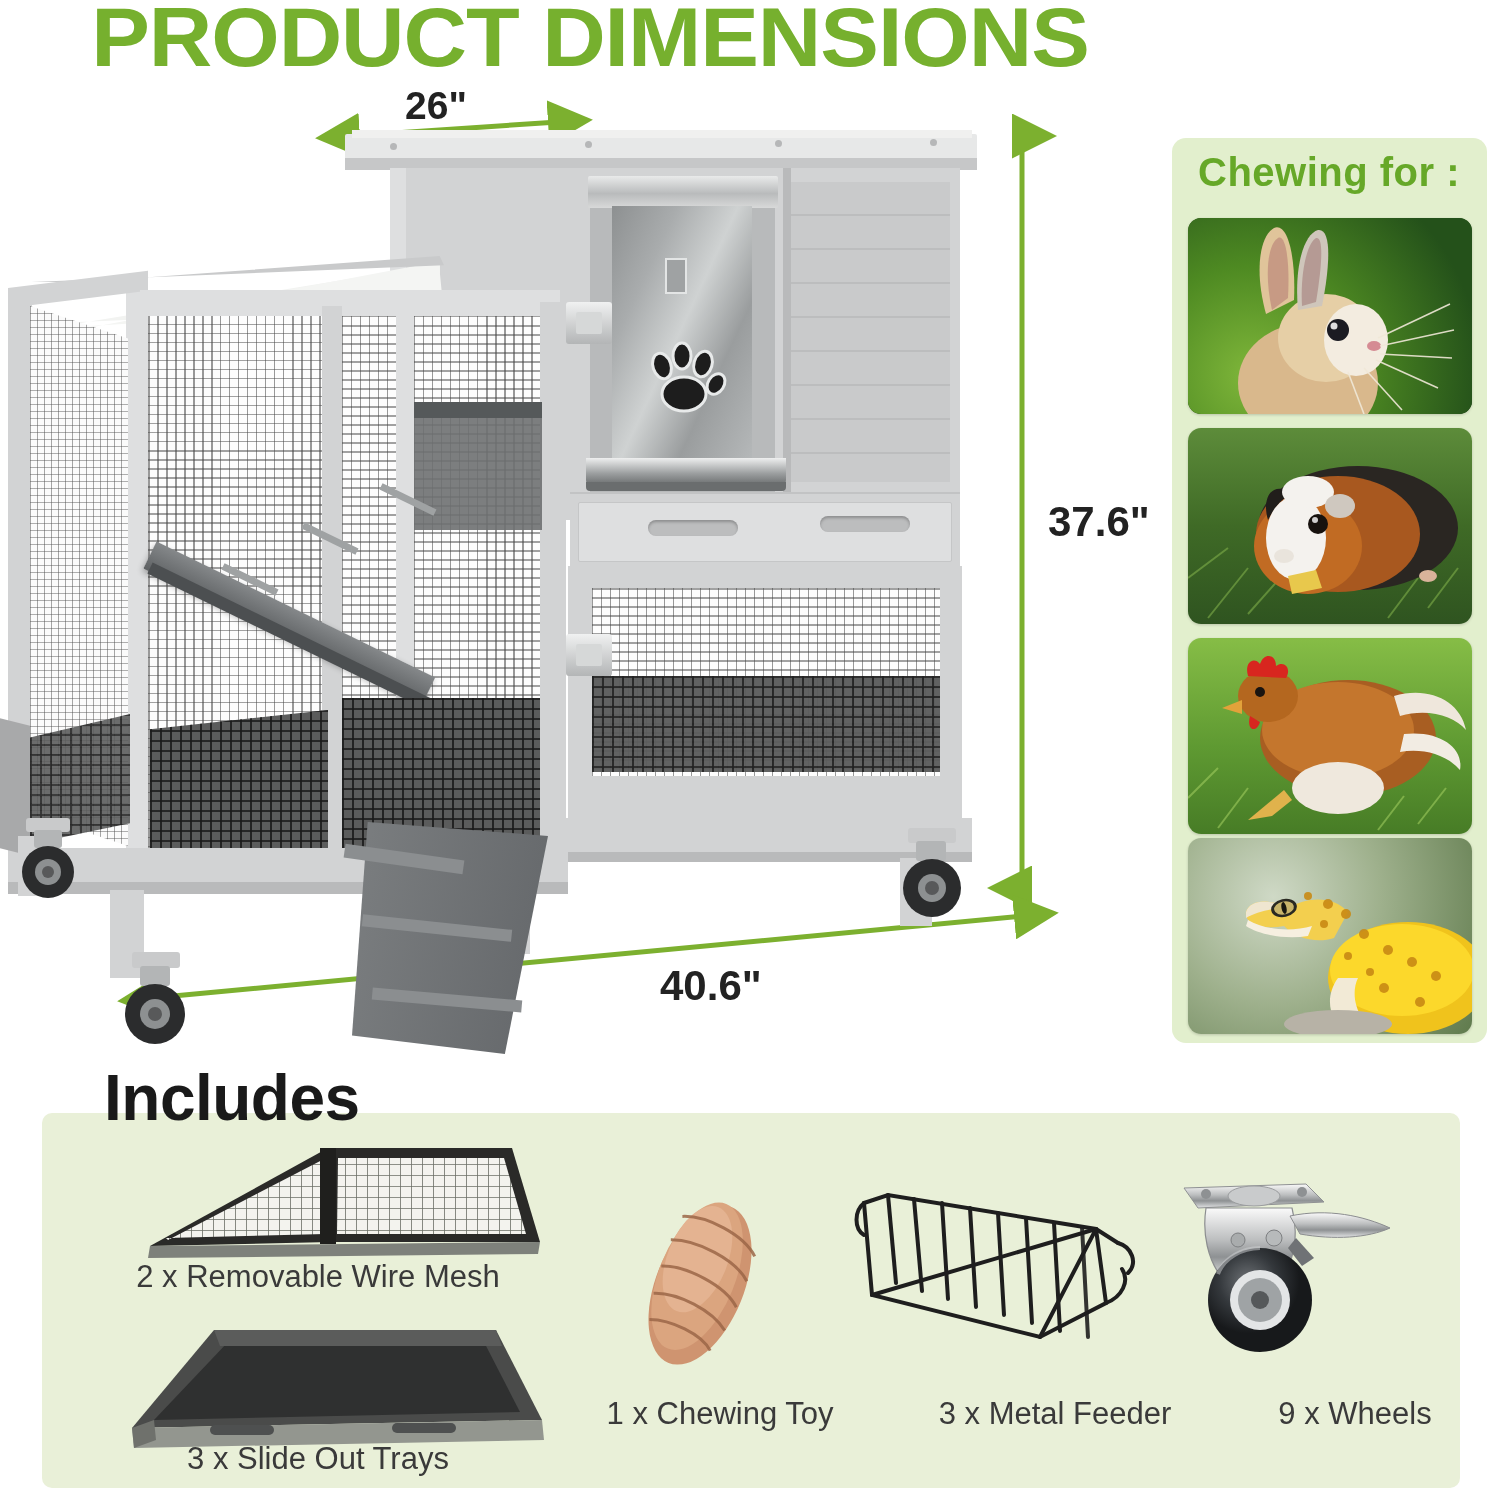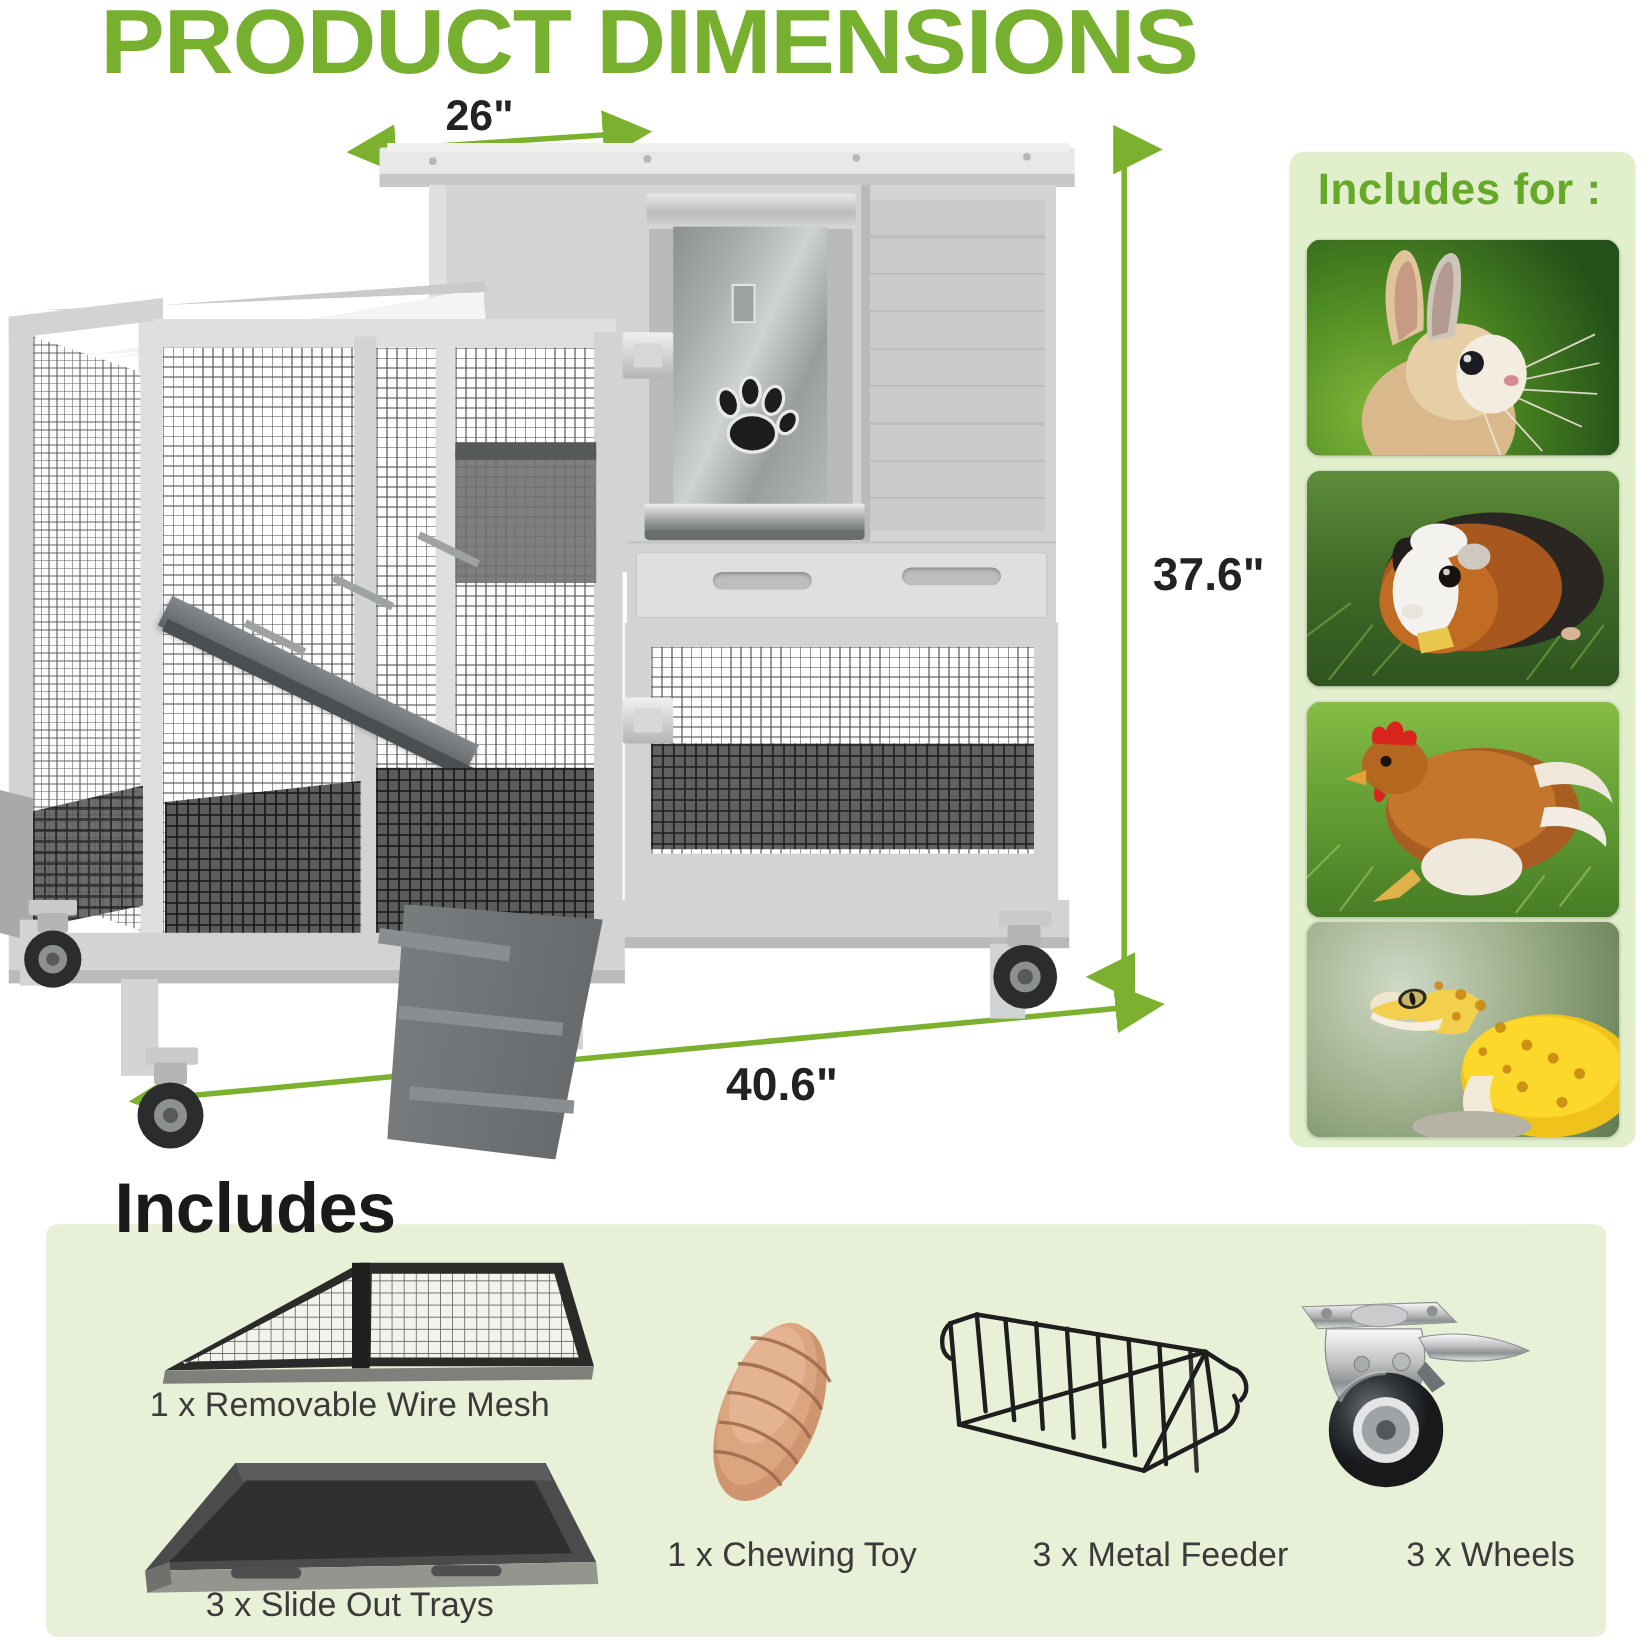--- a/index.html
+++ b/index.html
@@ -308,21 +308,21 @@
   <div style="position:absolute;left:352px;top:712px;width:196px;height:232px;
               background:linear-gradient(100deg,#7b7e80,#64676a);
               clip-path: polygon(8% 0, 100% 6%, 78% 100%, 0 92%);
               box-shadow:0 4px 10px rgba(0,0,0,.25);"></div>
   <div style="position:absolute;left:344px;top:742px;width:120px;height:14px;background:#8b8e90;transform:rotate(8deg);"></div>
   <div style="position:absolute;left:362px;top:812px;width:150px;height:12px;background:#8b8e90;transform:rotate(6deg);"></div>
   <div style="position:absolute;left:372px;top:884px;width:150px;height:12px;background:#8b8e90;transform:rotate(5deg);"></div>
 </div>
 
 <div id="suitable-panel"></div>
-<div id="suitable-title">Includes for :</div>
+<div id="suitable-title">Chewing for :</div>
 
 <div class="animal-card" id="animal-rabbit">
   <div class="photo-inner" style="background:
       radial-gradient(circle at 22% 80%, #7fb63a 0%, #4e8a22 40%, #24511a 85%),
       linear-gradient(180deg,#2c5a1e,#16350f);"></div>
   <svg viewBox="0 0 284 196" style="position:absolute;inset:0;width:100%;height:100%;">
     <ellipse cx="120" cy="165" rx="70" ry="60" fill="#d9b88c"></ellipse>
     <ellipse cx="138" cy="120" rx="48" ry="44" fill="#e6cfa6"></ellipse>
     <ellipse cx="168" cy="122" rx="32" ry="36" fill="#f3ece0"></ellipse>
     <path d="M78 96 C66 52 72 18 86 10 C100 4 108 40 106 82 Z" fill="#e0c49a"></path>
@@ -435,21 +435,21 @@
     </pattern>
   </defs>
   <polygon points="58,104 236,6 240,6 238,100" fill="#2a2a28"></polygon>
   <polygon points="240,6 420,6 448,100 238,100" fill="#2a2a28"></polygon>
   <polygon points="76,98 234,16 233,92 74,96" fill="url(#wm)"></polygon>
   <polygon points="246,16 412,16 434,92 245,92" fill="url(#wm)"></polygon>
   <polygon points="58,104 448,100 446,112 56,116" fill="#7e817b"></polygon>
   <rect x="228" y="6" width="16" height="96" fill="#1f1f1d"></rect>
 </svg>
 
-<div class="inc-caption" id="cap-mesh">1 x Removable Wire Mesh</div>
+<div class="inc-caption" id="cap-mesh">2 x Removable Wire Mesh</div>
 
 <svg class="inc-figure" style="left:92px; top:1300px;" width="456" height="150" viewBox="0 0 456 150">
   <polygon points="40,128 122,30 404,30 450,120" fill="#4a4b4a"></polygon>
   <polygon points="62,120 136,42 392,42 428,112" fill="#2f3030"></polygon>
   <polygon points="122,30 404,30 410,46 128,46" fill="#5b5c5b"></polygon>
   <polygon points="40,128 450,120 452,140 42,148" fill="#93968f"></polygon>
   <polygon points="40,128 62,120 64,140 42,148" fill="#6f716c"></polygon>
   <rect x="118" y="125" width="64" height="10" rx="5" fill="#4e5050"></rect>
   <rect x="300" y="123" width="64" height="10" rx="5" fill="#4e5050"></rect>
 </svg>
@@ -522,13 +522,13 @@
   <path d="M112 34 C150 26 186 34 212 46 C190 56 156 58 122 52 Z" fill="url(#chrome)" stroke="#8b8d8f"></path>
   <path d="M118 56 L136 76 L124 84 L110 66 Z" fill="#6f7275"></path>
 
   <circle cx="82" cy="118" r="52" fill="url(#tire)"></circle>
   <circle cx="82" cy="118" r="30" fill="#e3e5e6"></circle>
   <circle cx="82" cy="118" r="22" fill="#9fa3a5"></circle>
   <circle cx="82" cy="118" r="9" fill="#55585a"></circle>
   <path d="M40 92 C46 76 64 66 82 66" stroke="#cfd2d3" stroke-width="4" fill="none" opacity=".5"></path>
 </svg>
 
-<div class="inc-caption" id="cap-wheels">3 x Wheels</div>
+<div class="inc-caption" id="cap-wheels">9 x Wheels</div>
 
 </body></html>

